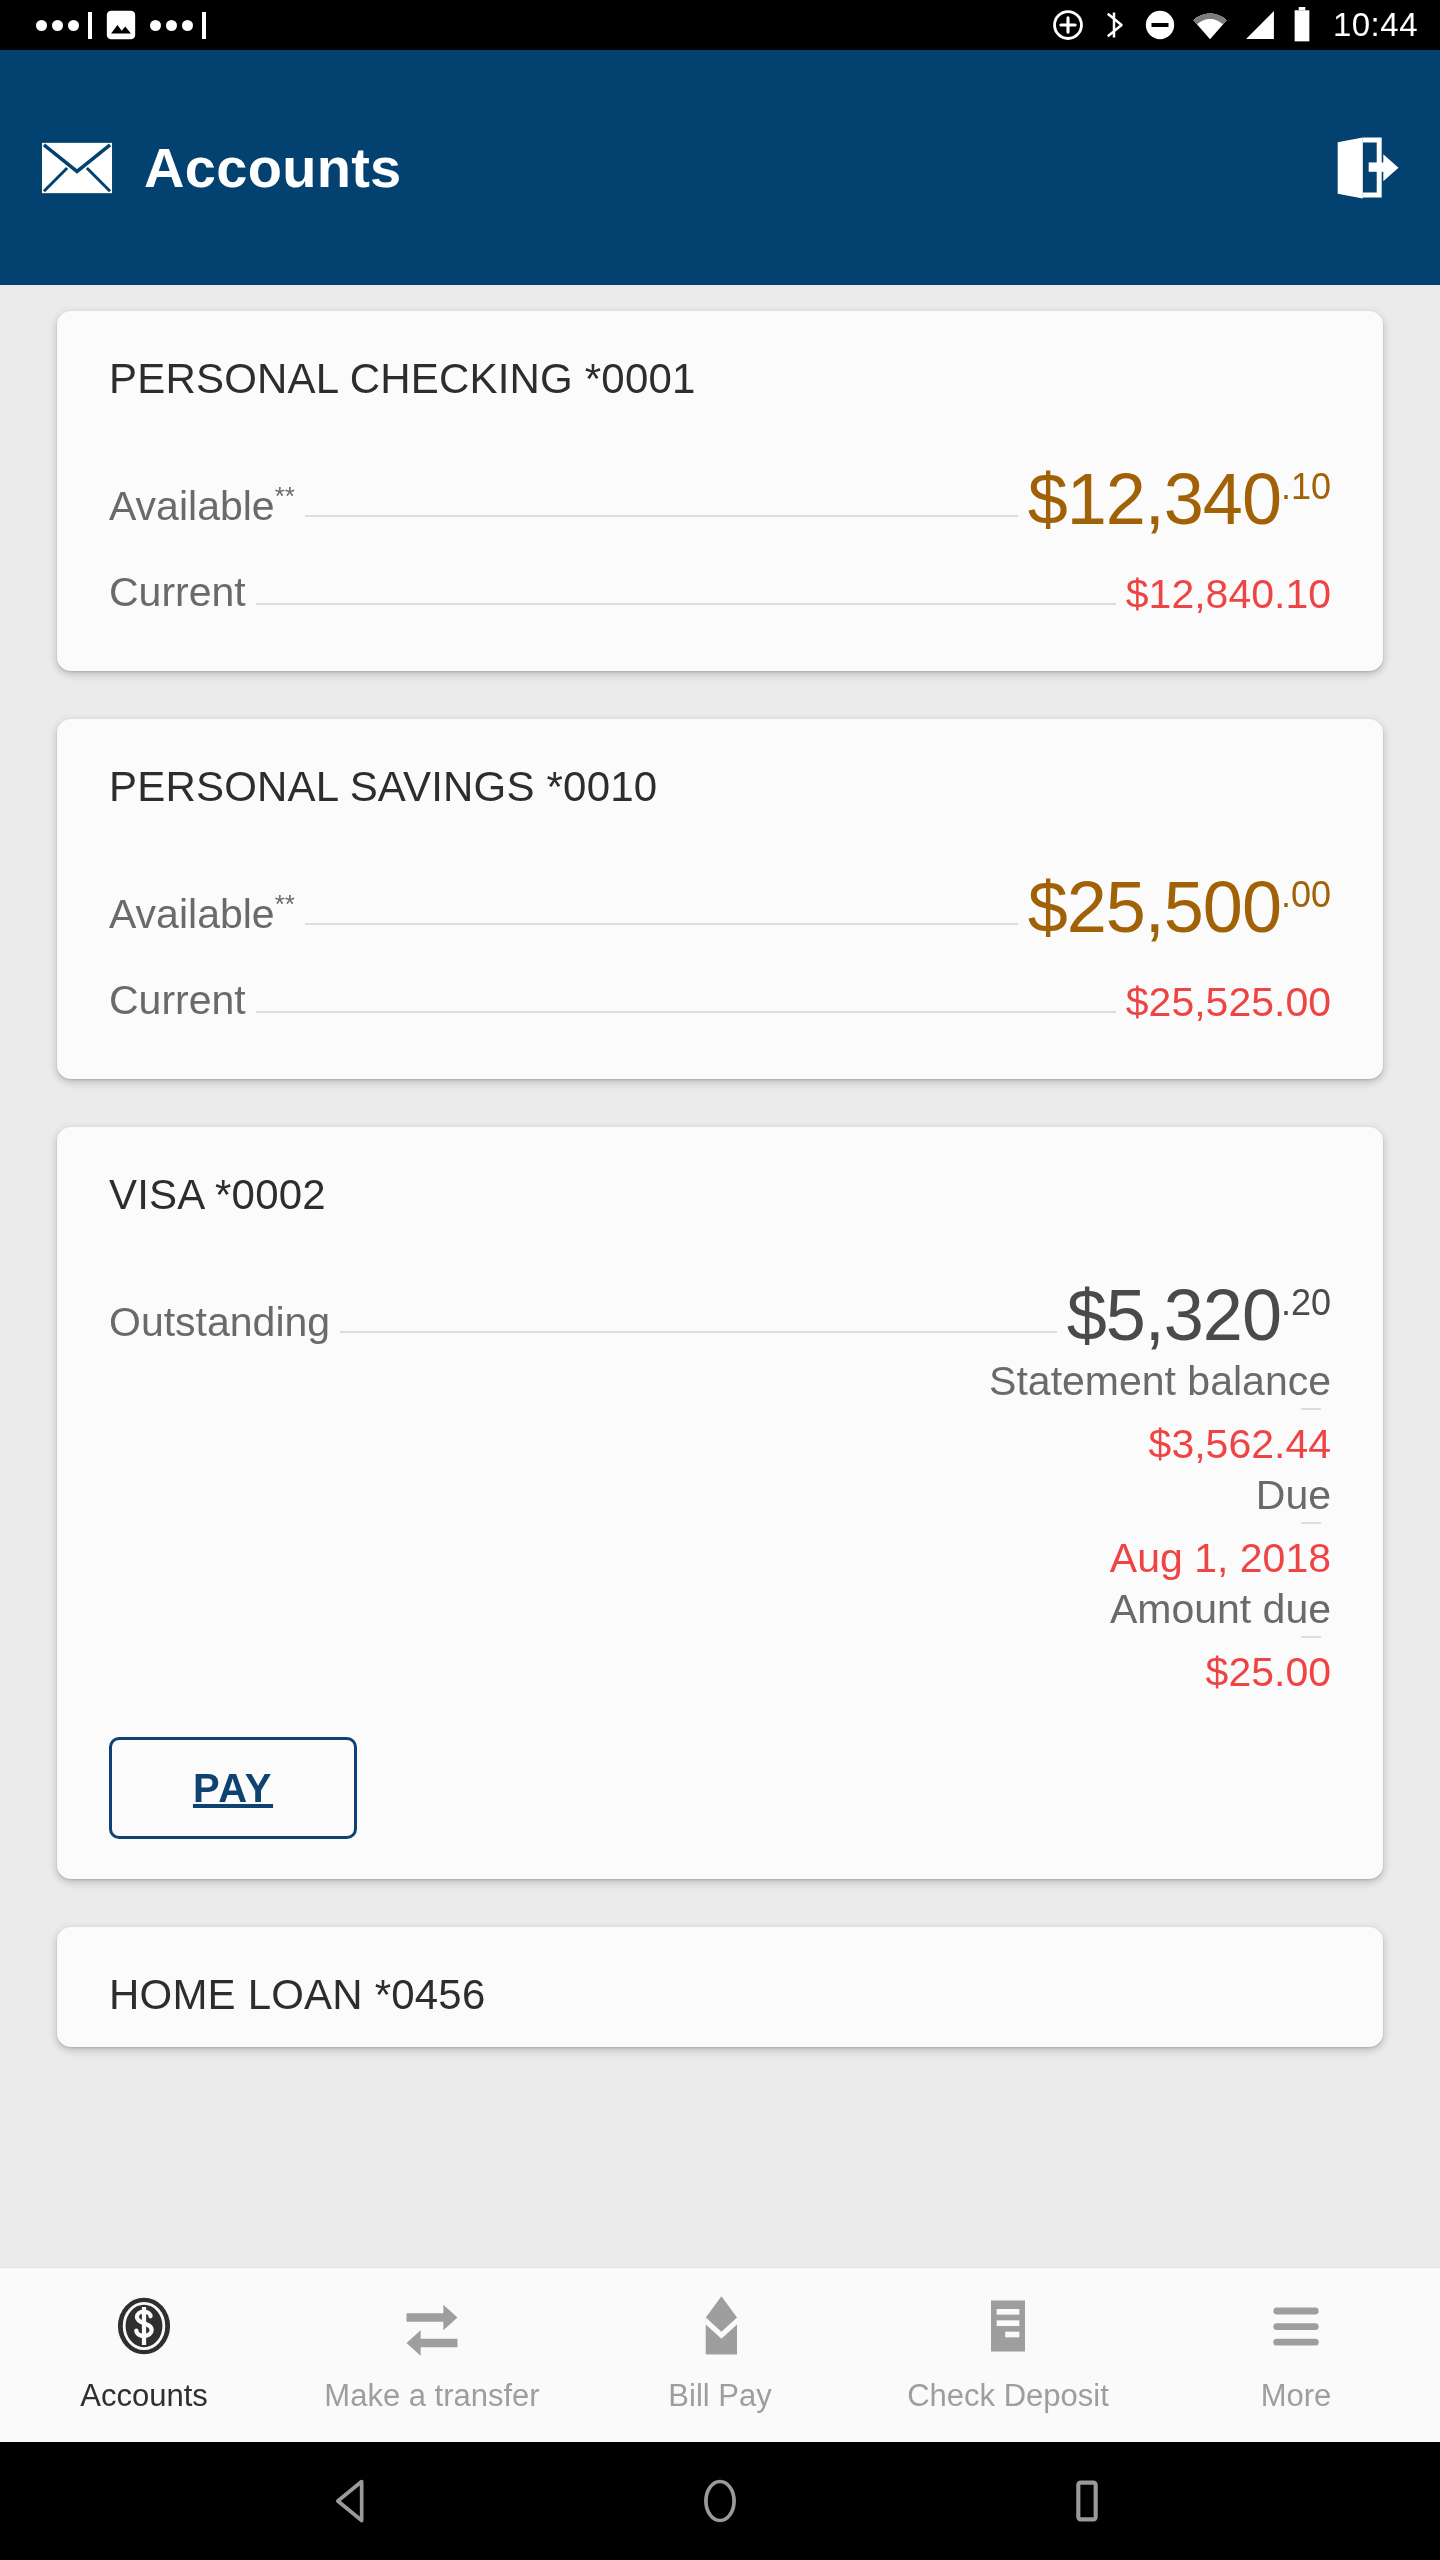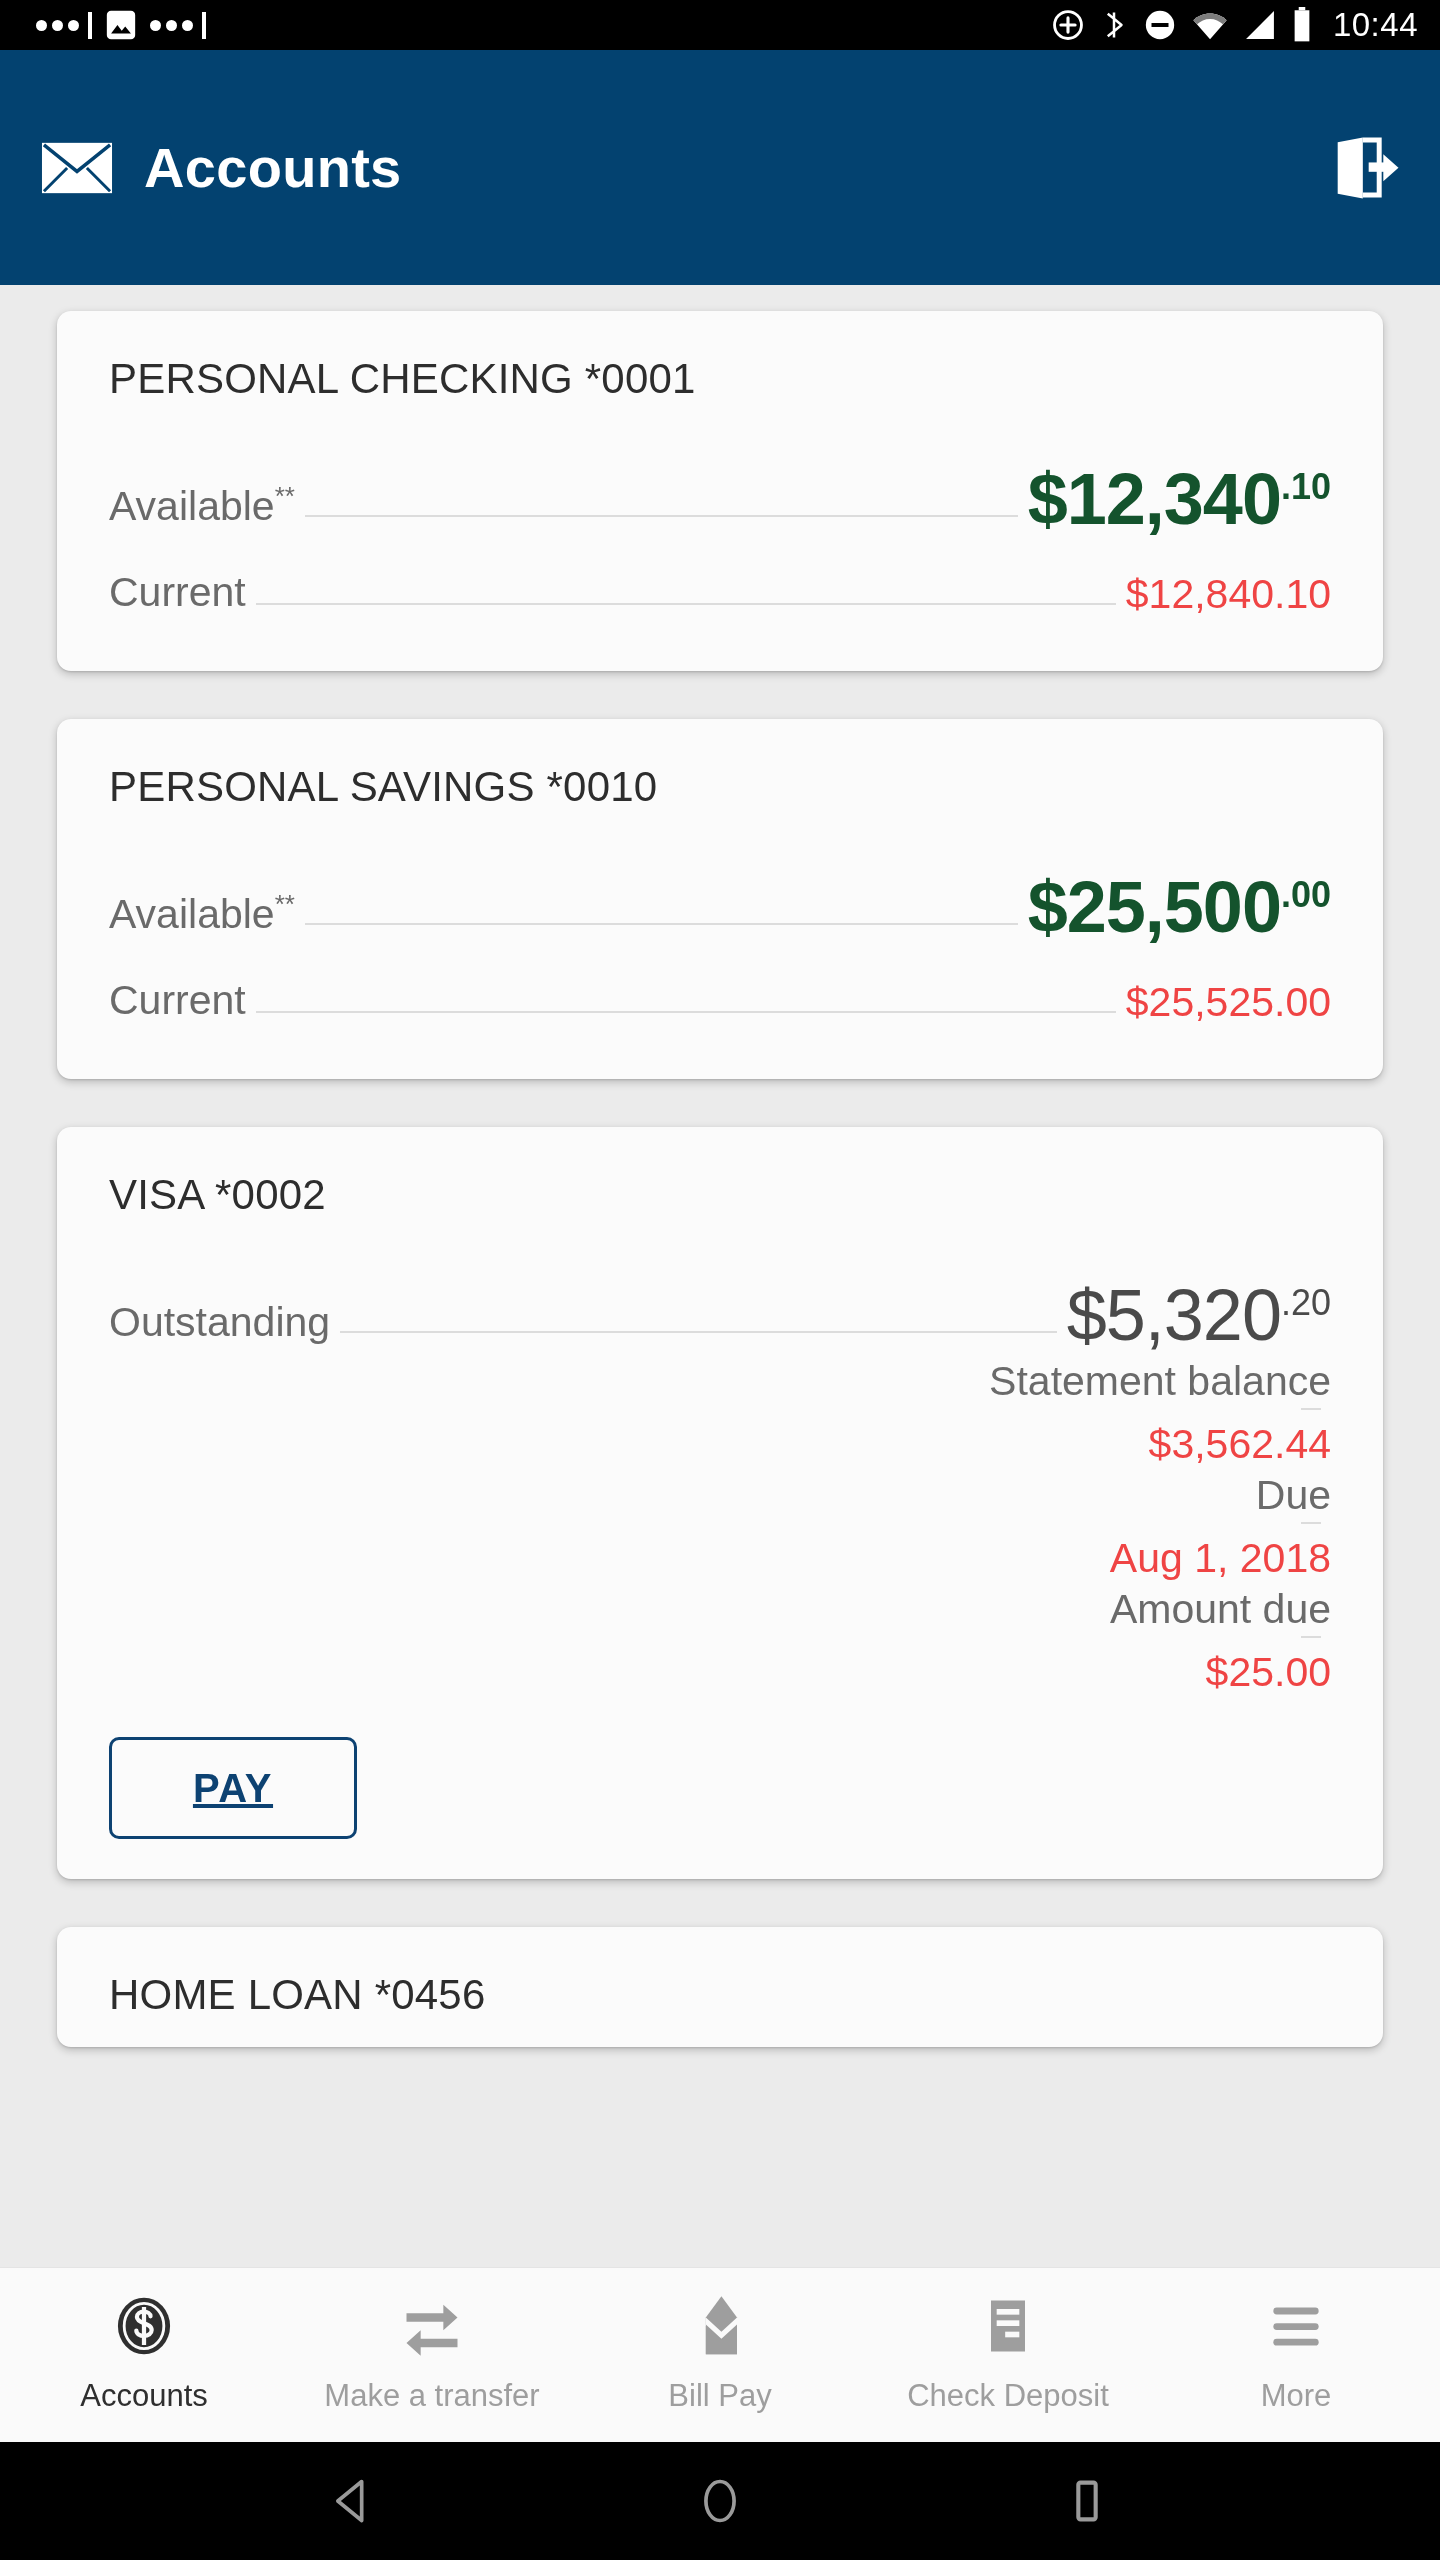--- a/index.html
+++ b/index.html
@@ -139,21 +139,21 @@
     font-weight: 400;
     letter-spacing: -1px;
     padding-bottom: 0;
   }
   .hero-value .cents {
     font-size: 36px;
     vertical-align: super;
     line-height: 0;
     letter-spacing: 0;
   }
-  .hero-value.green { color: #14532d; font-weight: bold; }
+  .hero-value.green { color: #a16207; }
   .hero-value.dark { color: #4a4a4a; }
 
   .pay-btn {
     margin-top: 34px;
     display: inline-flex;
     align-items: center;
     justify-content: center;
     min-width: 248px;
     height: 102px;
     border: 3px solid #0d4272;

